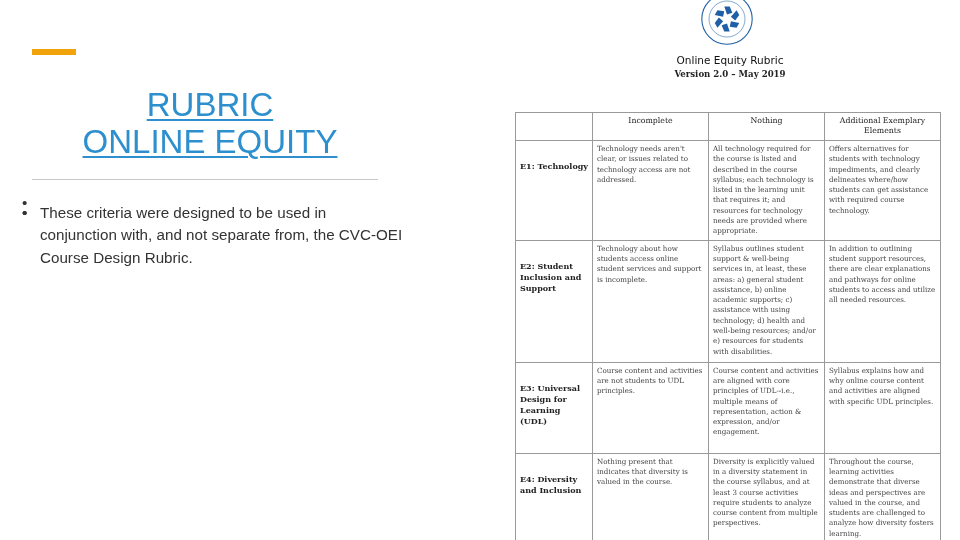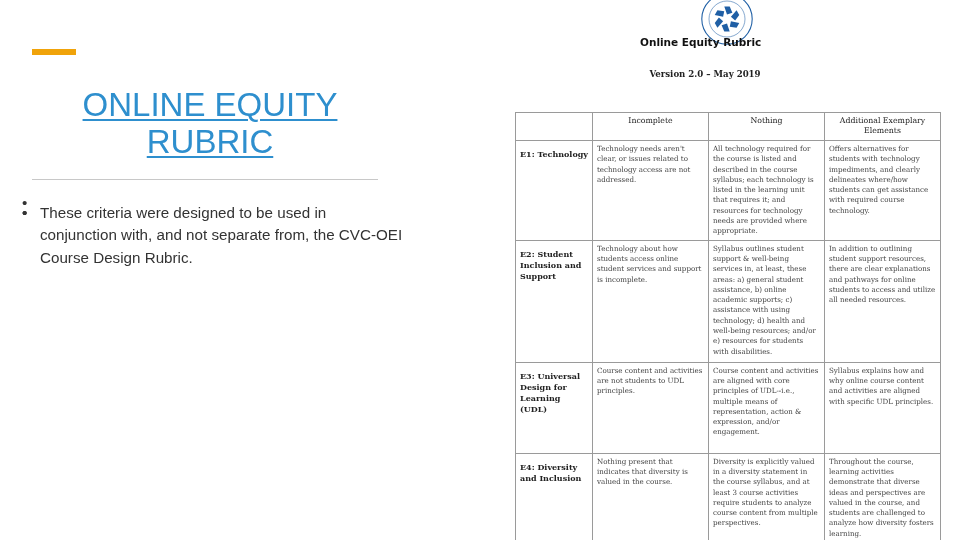--- a/index.html
+++ b/index.html
@@ -4,37 +4,37 @@
 <style>
   html, body { margin:0; padding:0; }
   body { width:960px; height:540px; background:#ffffff; position:relative; overflow:hidden; font-family:"Liberation Sans", sans-serif; }
   .accent-bar { position:absolute; left:32px; top:49px; width:44px; height:6px; background:#f0a30a; }
   .title { position:absolute; left:40px; top:86px; width:340px; text-align:center; color:#2e8fce; font-size:33px; line-height:37px; text-decoration:underline; text-decoration-thickness:2px; text-underline-offset:3px; font-family:"Liberation Sans", sans-serif; }
   .title-rule { position:absolute; left:32px; top:179px; width:346px; height:1px; background:#c8c8c8; }
   .bullets { position:absolute; left:20px; top:192px; width:385px; margin:0; padding:0; list-style:none; color:#333; font-size:15.2px; line-height:22.4px; }
   .bullets li { position:relative; padding-left:20px; margin-bottom:10px; }
   .bullets li .dot { position:absolute; left:2px; top:0; }
   .logo { position:absolute; left:700px; top:-8px; width:54px; height:54px; }
-  .doc-title { position:absolute; left:640px; top:36px; width:180px; text-align:left; font-family:"DejaVu Sans", sans-serif; font-weight:bold; font-size:10.5px; color:#111; }
-  .doc-version { position:absolute; left:615px; top:69px; width:180px; text-align:center; font-family:"DejaVu Serif", serif; font-weight:bold; font-size:8.6px; color:#222; }
+  .doc-title { position:absolute; left:640px; top:54px; width:180px; text-align:center; font-family:"DejaVu Sans", sans-serif; font-weight:normal; font-size:10.5px; color:#111; }
+  .doc-version { position:absolute; left:640px; top:69px; width:180px; text-align:center; font-family:"DejaVu Serif", serif; font-weight:bold; font-size:8.6px; color:#222; }
   table.rubric { position:absolute; left:515px; top:112px; width:425px; border-collapse:collapse; font-family:"DejaVu Serif", serif; font-size:7.1px; line-height:10.3px; color:#444; table-layout:fixed; }
   table.rubric th, table.rubric td { border:1px solid #9a9a9a; vertical-align:top; padding:3px 4px; text-align:left; }
   table.rubric th { text-align:center; font-weight:normal; color:#222; font-size:7.8px; height:21px; }
-  table.rubric td.crit { font-weight:bold; color:#222; font-size:8px; line-height:11px; padding-top:8px; }
+  table.rubric td.crit { font-weight:bold; color:#222; font-size:8px; line-height:11px; padding-top:20px; }
   table.rubric td.cell { }
   .fade { position:absolute; left:510px; top:512px; width:5px; height:28px; background:#fff; }
 </style>
 </head>
 <body>
 
 <div class="accent-bar"></div>
 
 <div class="title">
+  <div>RUBRIC</div>
   <div>ONLINE EQUITY</div>
-  <div>RUBRIC</div>
 </div>
 <div class="title-rule"></div>
 
 <ul class="bullets">
   <li><span class="dot">•</span></li>
   <li><span class="dot">•</span></li>
   <li><span class="dot">•</span><span>These criteria were designed to be used in conjunction with, and not separate from, the CVC-OEI Course Design Rubric.</span></li>
 </ul>
 
 <svg class="logo" viewBox="0 0 60 60">

